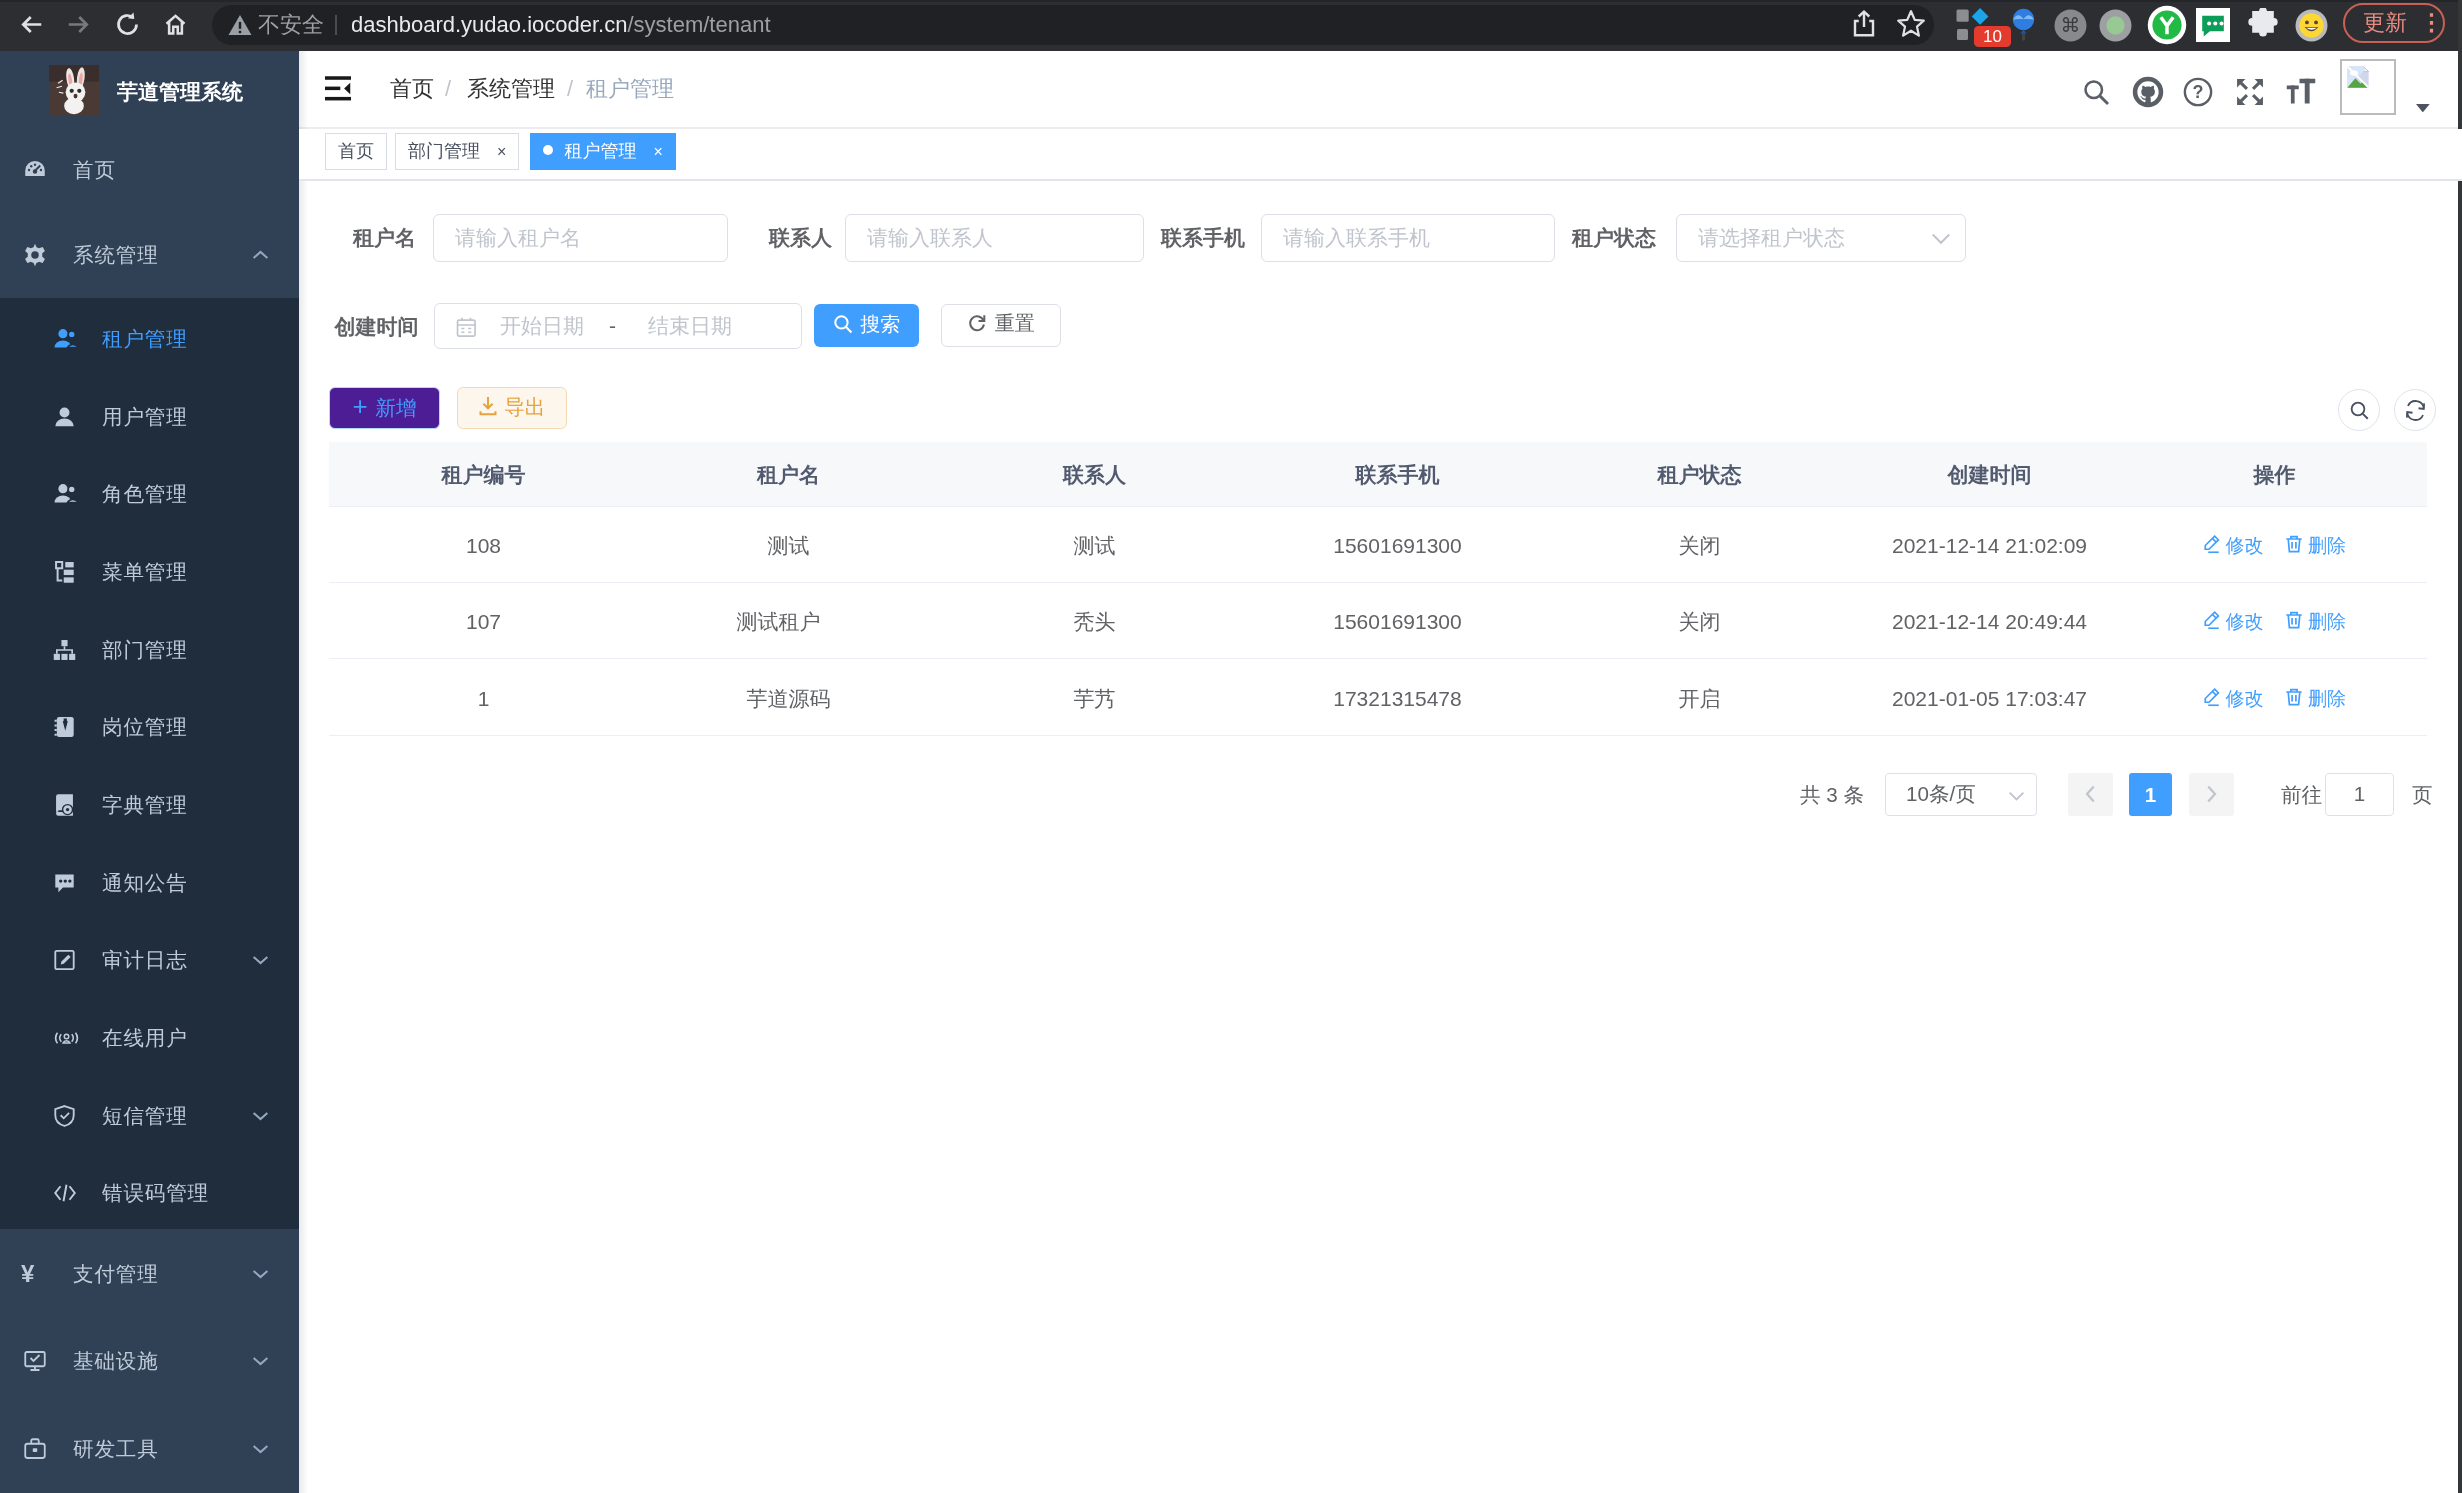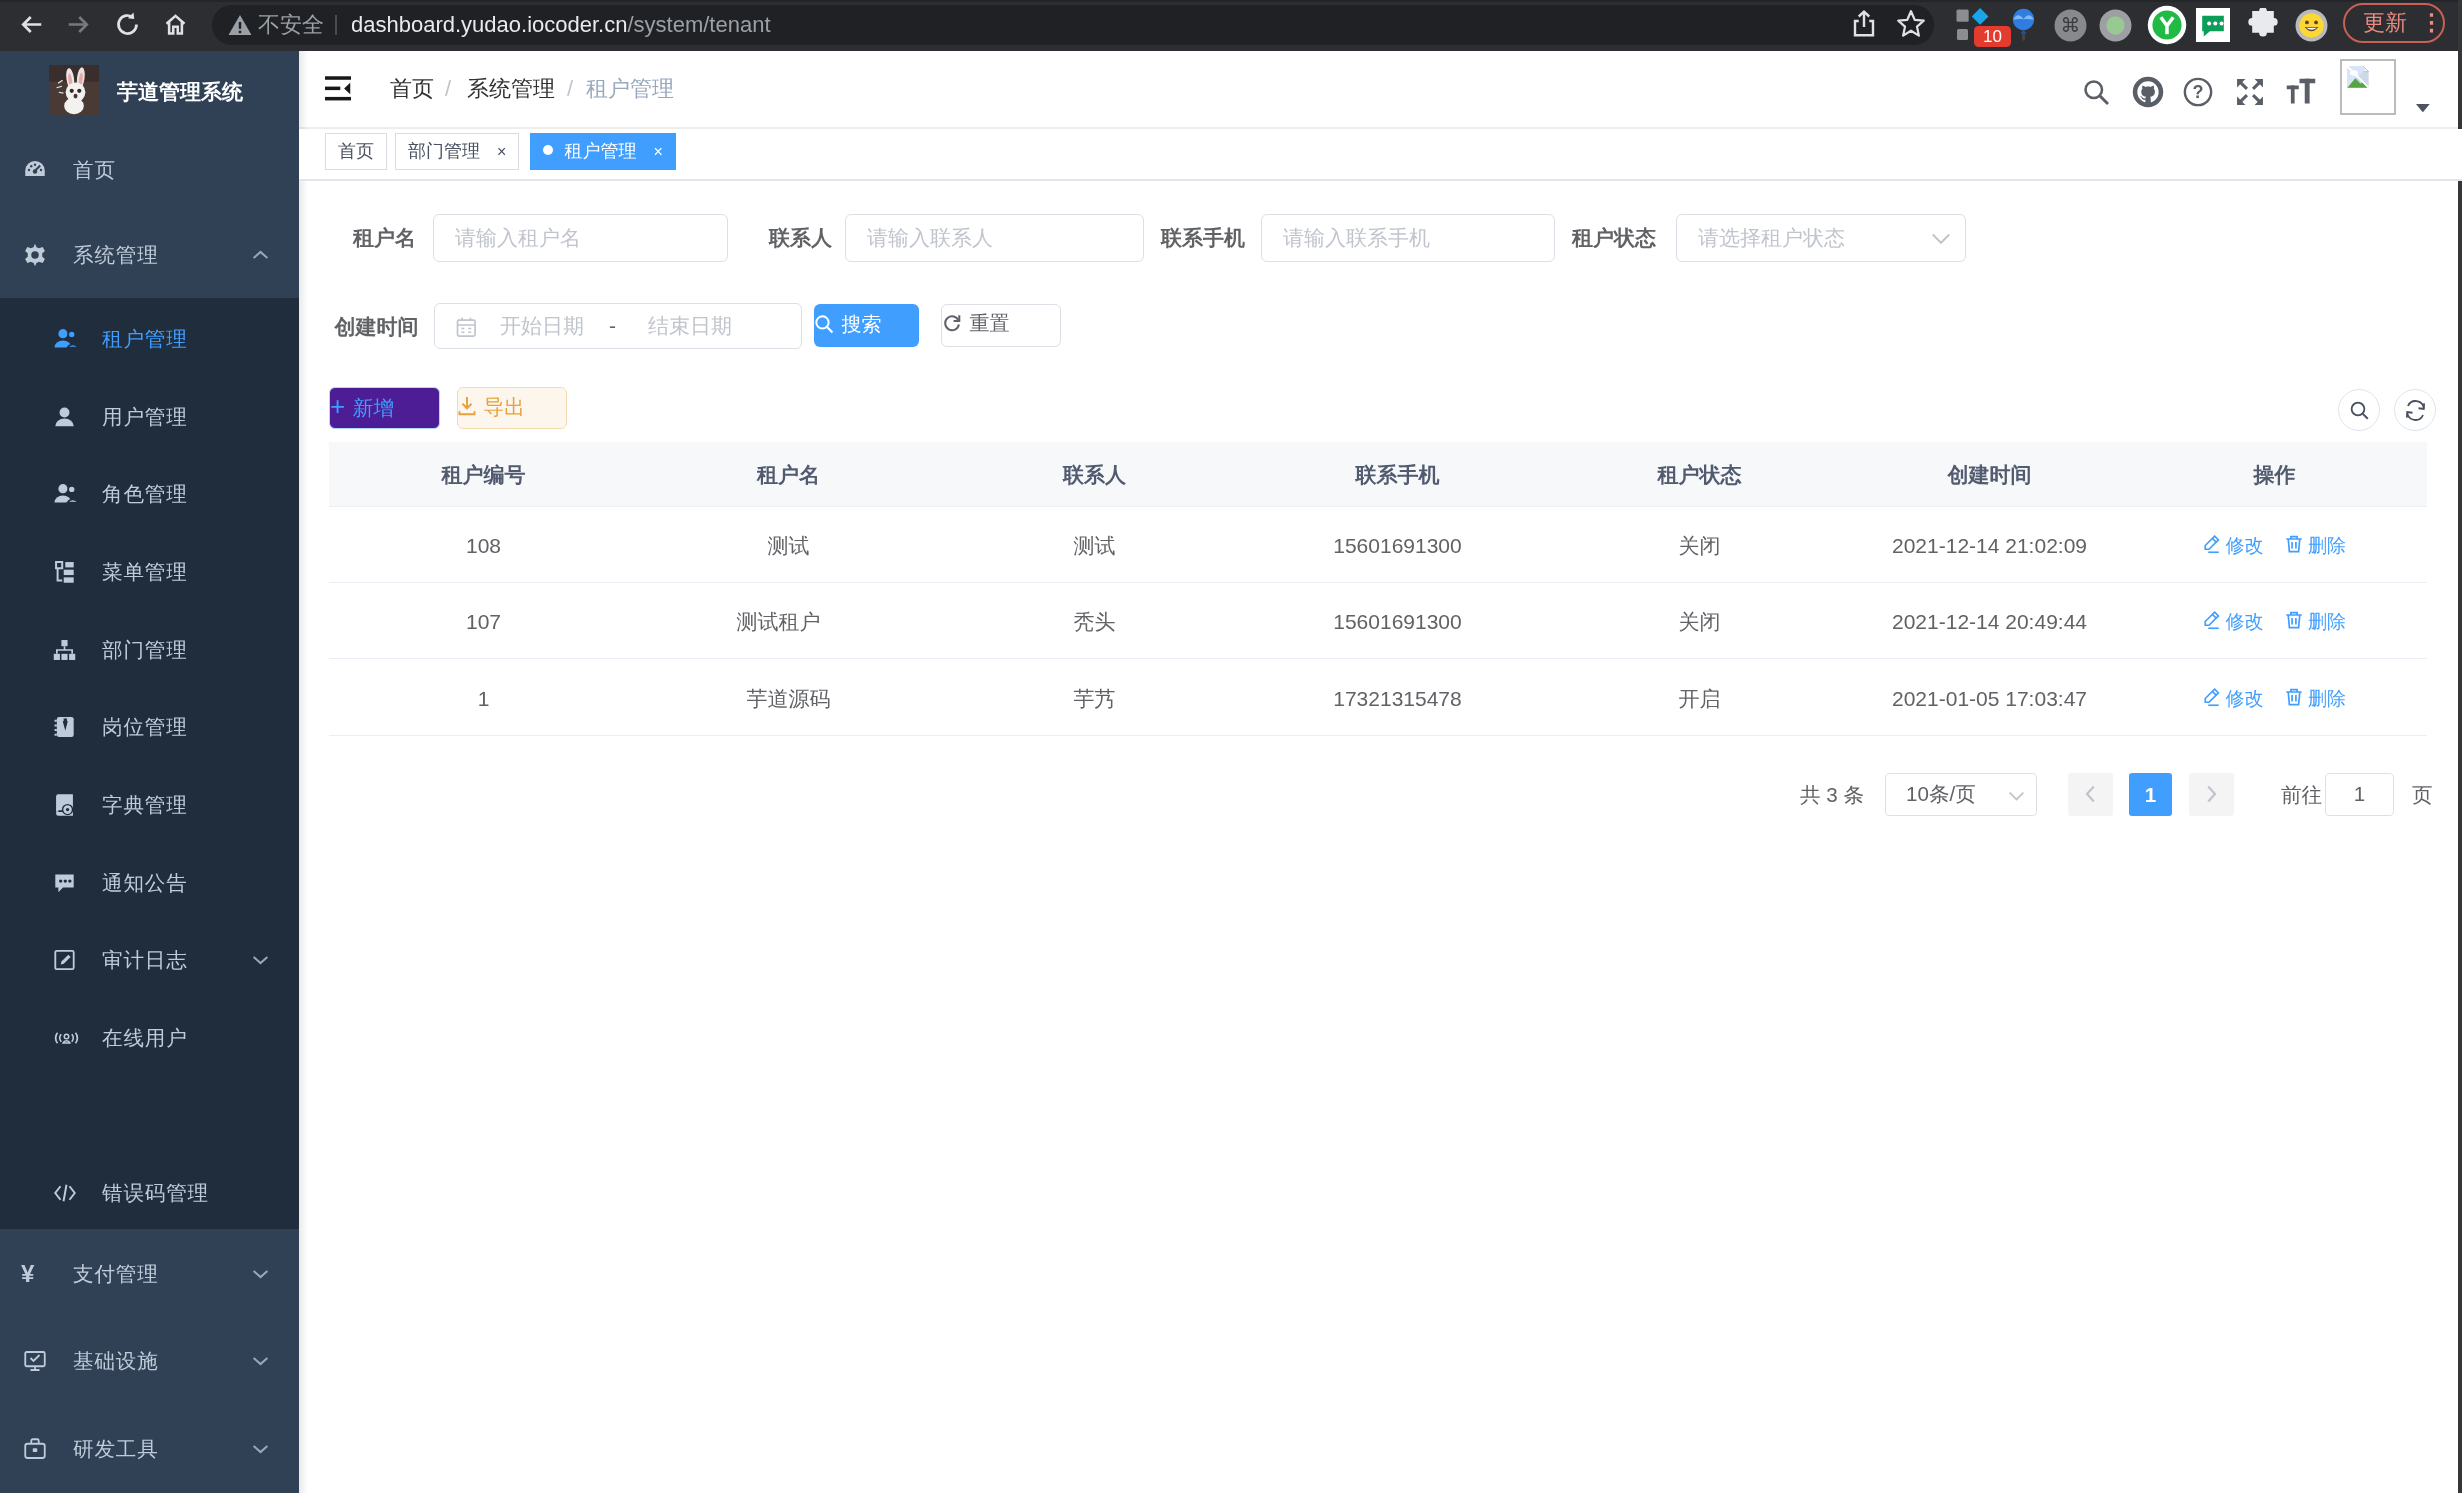--- a/index.html
+++ b/index.html
@@ -27,21 +27,21 @@
 
 #tags { z-index:5; left:299px; top:129px; width:2163px; height:52px; background:#fff; border-bottom:2.3px solid #e2e6ec; }
 .tag { position:absolute; top:3.8px; height:37px; line-height:34px; border:1.5px solid #d8dce5; background:#fff; color:#495060; font-size:18px; padding:0 12px; }
 .tag.active { background:#409eff; color:#fff; border-color:#409eff; }
 .tag .dot { display:inline-block; width:10px; height:10px; border-radius:50%; background:#fff; margin-right:11.4px; position:relative; top:-1.5px; }
 .tag .x { display:inline-block; margin-left:17px; font-size:16px; }
 
 #content { left:299px; top:175px; width:2163px; height:1319px; background:#fff; }
 .flabel { position:absolute; height:48px; line-height:48px; font-size:21px; font-weight:bold; color:#606266; text-align:right; }
 .finput { position:absolute; height:48px; border:1.5px solid #dcdfe6; border-radius:6px; background:#fff; line-height:45px; font-size:21px; color:#c0c4cc; padding-left:21px; }
-.btn { position:absolute; height:43px; border-radius:6px; font-size:20px; line-height:40px; }
+.btn { position:absolute; height:43px; border-radius:6px; font-size:20px; line-height:40px; text-align:center; }
 
 #table { position:absolute; left:30px; top:267px; width:2098px; }
 .th { position:absolute; top:0; height:65px; line-height:65px; font-size:21px; font-weight:bold; color:#515a6e; text-align:center; }
 .td { position:absolute; height:76px; line-height:76px; font-size:21px; color:#606266; text-align:center; }
 .td.ops { font-size:19px; color:#409eff; }
 .td.ops::before { content:""; }
 
 
 .pg { position:absolute; font-size:20.6px; color:#606266; }
 </style>
@@ -263,20 +263,30 @@
         <path d="M2 3 L11 11 L20 3" stroke="#97a8be" stroke-width="2.6" fill="none"></path>
       </svg>
   </div>
   <div class="mi sub" style="top:948px;height:78px;">
     <svg class="ic" width="27" height="23" viewBox="0 0 36 30">
         <path d="M6 8 a11 11 0 0 0 0 14 M11 10 a7.5 7.5 0 0 0 0 10 M30 8 a11 11 0 0 1 0 14 M25 10 a7.5 7.5 0 0 1 0 10" stroke="#c0cbd9" stroke-width="2.3" fill="none"></path>
         <circle cx="18" cy="13" r="3" stroke="#c0cbd9" stroke-width="2" fill="none"></circle>
         <path d="M13.5 21.5 a4.8 4.5 0 0 1 9 0 Z" stroke="#c0cbd9" stroke-width="2" fill="none"></path>
       </svg>
     <div class="txt">在线用户</div>
+  </div>
+  <div class="mi sub" style="top:1026px;height:78px;">
+    <svg class="ic" width="23" height="23" viewBox="0 0 30 30">
+        <path d="M15 2 L27 6 V14 C27 21 22 26 15 28 C8 26 3 21 3 14 V6 Z" stroke="#c0cbd9" stroke-width="2.4" fill="none"></path>
+        <path d="M10 14 l4 4 7 -7" stroke="#c0cbd9" stroke-width="2.4" fill="none"></path>
+      </svg>
+    <div class="txt">短信管理</div>
+    <svg class="chev" width="17" height="10.7" viewBox="0 0 22 14">
+        <path d="M2 3 L11 11 L20 3" stroke="#97a8be" stroke-width="2.6" fill="none"></path>
+      </svg>
   </div>
   <div class="mi sub" style="top:1103px;height:78px;">
     <svg class="ic" width="24" height="23" viewBox="0 0 32 30">
         <path d="M10 6 L3 15 L10 24 M22 6 L29 15 L22 24 M18 4 L14 26" stroke="#c0cbd9" stroke-width="2.6" fill="none"></path>
       </svg>
     <div class="txt">错误码管理</div>
   </div>
 
   <div class="mi" style="top:1179px;height:88px;">
     <div style="position:absolute;left:21px;top:50%;transform:translateY(-50%);font-size:24px;color:#c0cbd9;font-weight:bold;">¥</div>

